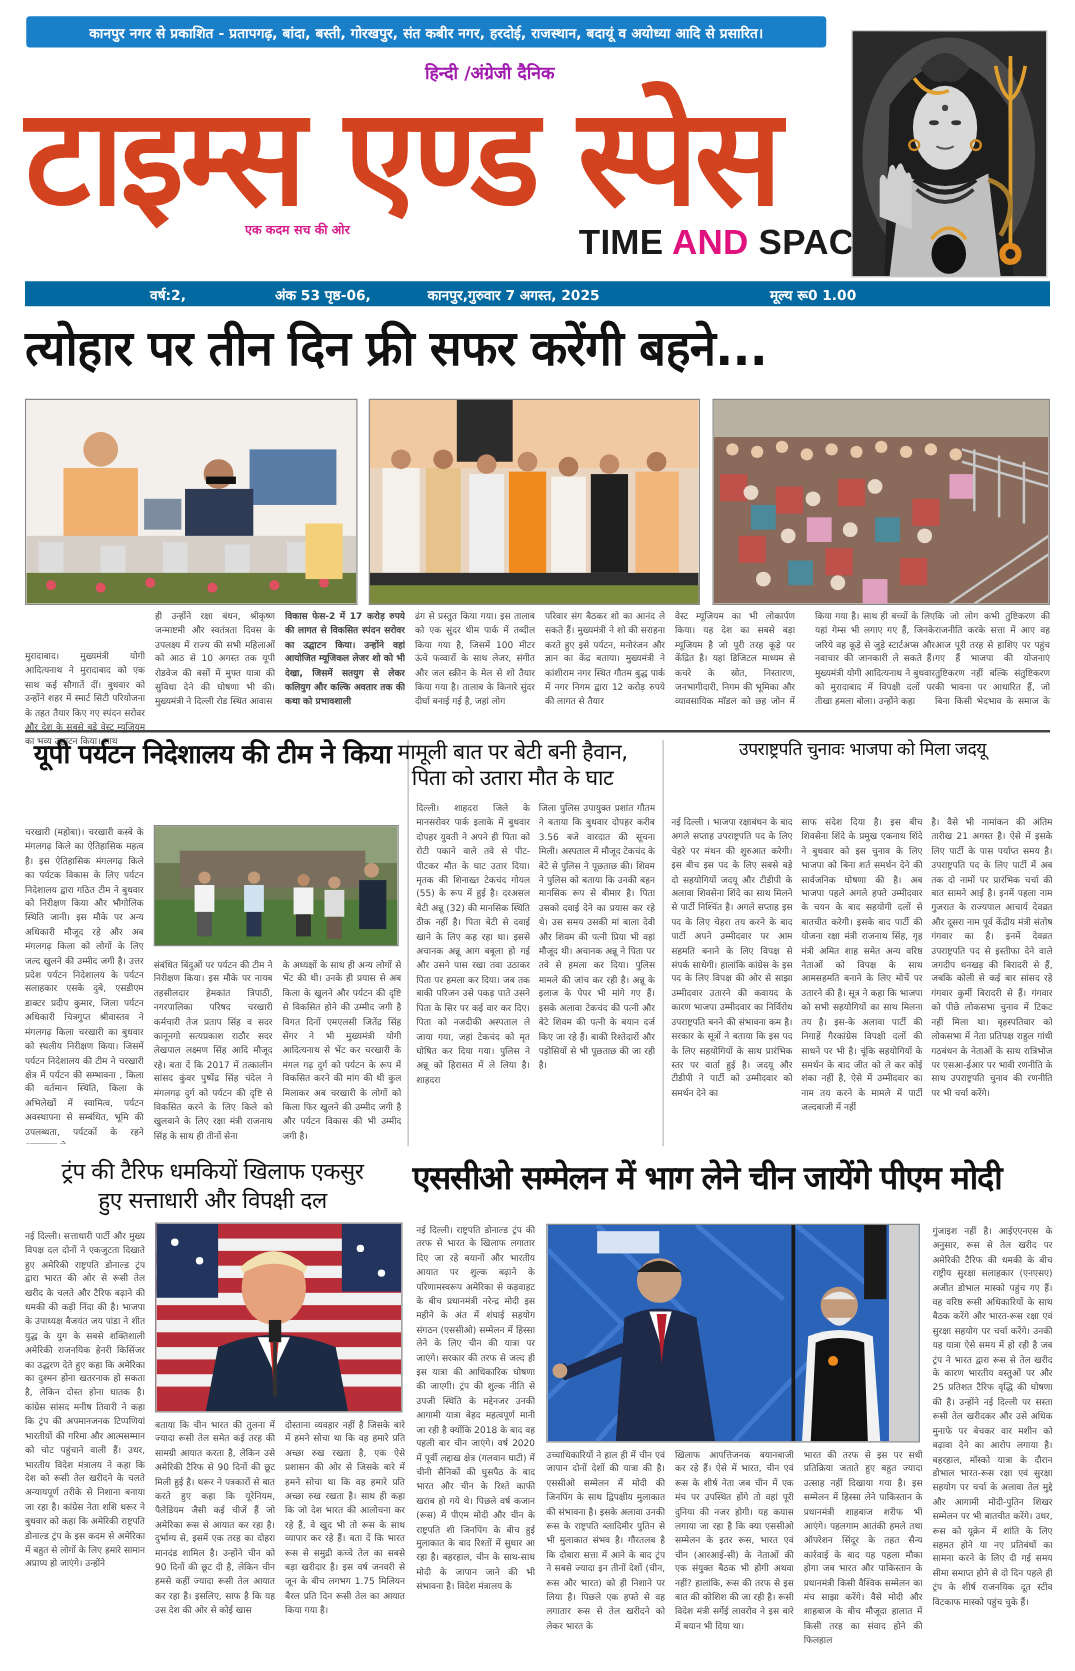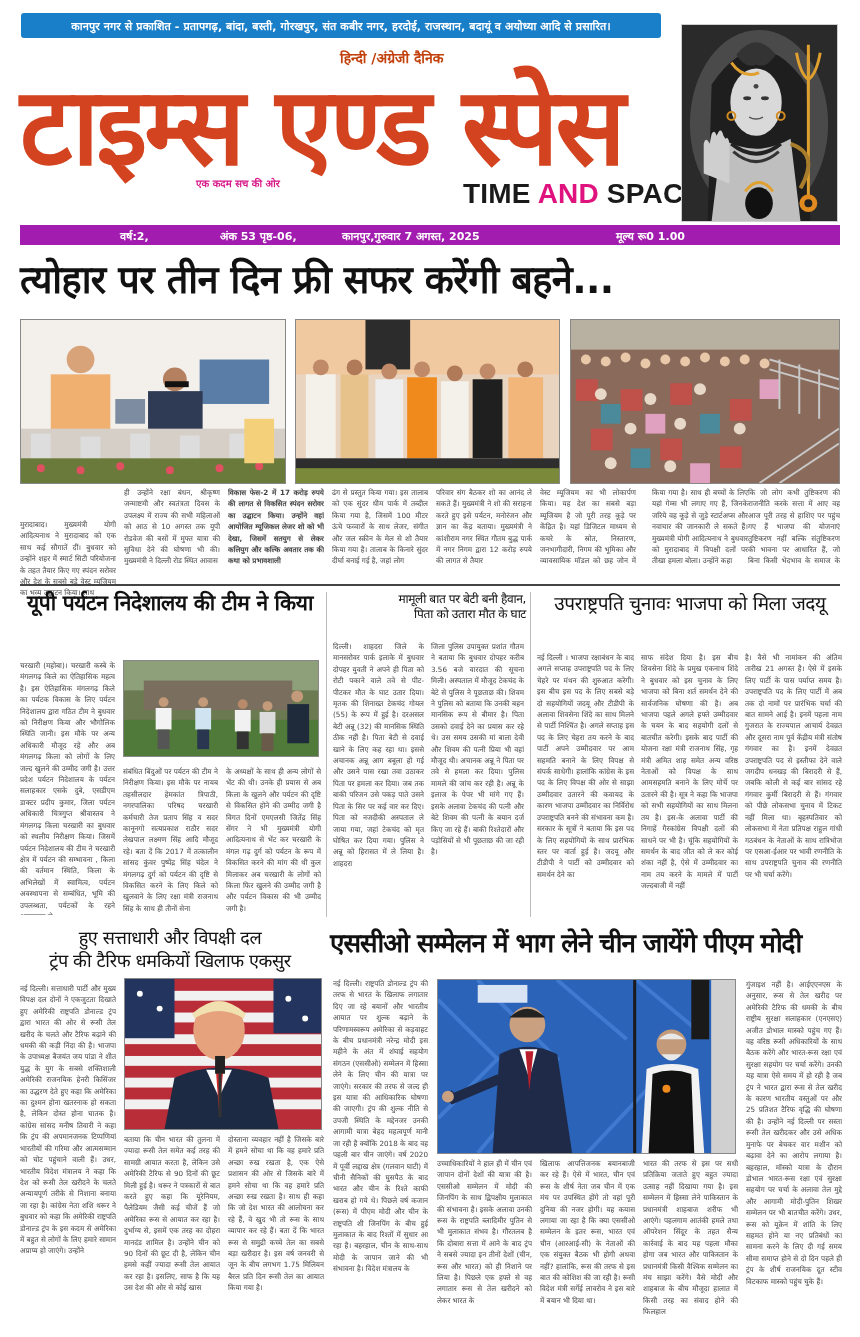--- a/index.html
+++ b/index.html
@@ -11,21 +11,21 @@
   
   .top-banner {
     left: 21px; top: 13px; width: 640px; height: 25px;
     background: #1a7fc9; border-radius: 3px;
     color: #ffffff; font-size: 11px; font-weight: bold;
     display: flex; align-items: center; justify-content: center;
     letter-spacing: 0.1px;
   }
 
   .masthead-kicker {
-    left: 340px; top: 48px; font-size: 14px; font-weight: bold; color: #c2410c;
+    left: 340px; top: 48px; font-size: 14px; font-weight: bold; color: #a21caf;
   }
   .masthead-title {
     left: 20px; top: 62px; width: 650px; height: 130px;
     color: #d4431f; font-family: "DejaVu Sans", sans-serif; font-weight: bold;
     font-size: 108px; line-height: 130px; letter-spacing: -3px;
     transform: scaleX(0.96); transform-origin: left center;
     white-space: nowrap;
   }
   .masthead-tagline {
     left: 196px; top: 176px; font-size: 10px; font-weight: bold; color: #d81b8a;
@@ -40,21 +40,21 @@
   .deity-img {
     left: 681px; top: 24px; width: 157px; height: 198px;
     background: radial-gradient(ellipse at 50% 40%, #e8e8e8 0%, #9a9a9a 35%, #3a3a3a 70%, #1c1c1c 100%);
     border: 1px solid #cfcfcf; overflow: hidden;
   }
   .deity-img svg { width: 100%; height: 100%; display: block; }
 
   
   .info-strip {
     left: 20px; top: 225px; width: 820px; height: 20px;
-    background: #a21caf; color: #ffffff; font-size: 11px; font-weight: bold;
+    background: #0369a1; color: #ffffff; font-size: 11px; font-weight: bold;
     font-family: "DejaVu Sans", sans-serif;
   }
   .info-strip span { position: absolute; top: 3px; white-space: nowrap; }
 
   
   .lead-headline {
     left: 20px; top: 252px; width: 830px; height: 56px;
     font-size: 39px; font-weight: bold; color: #111;
     line-height: 56px; letter-spacing: -0.6px; white-space: nowrap;
     transform: scaleX(0.97); transform-origin: left center;
@@ -280,39 +280,39 @@
       <circle cx="175" cy="36" r="6" fill="#c39a7a"></circle>
         <rect x="165" y="44" width="22" height="40" fill="#1f2a3a"></rect>
     </g>
   </svg>
 </div>
 <div class="abs col" style="left:123px;top:766px;width:95px;height:150px;">संबंधित बिंदुओं पर पर्यटन की टीम ने निरीक्षण किया। इस मौके पर नायब तहसीलदार हेमकांत त्रिपाठी, नगरपालिका परिषद चरखारी कर्मचारी तेज प्रताप सिंह व सदर कानूनगो सत्यप्रकाश राठौर सदर लेखपाल लक्ष्मण सिंह आदि मौजूद रहे। बता दें कि 2017 में तत्कालीन सांसद कुंवर पुष्पेंद्र सिंह चंदेल ने मंगलगढ़ दुर्ग को पर्यटन की दृष्टि से विकसित करने के लिए किले को खुलवाने के लिए रक्षा मंत्री राजनाथ सिंह के साथ ही तीनों सेना</div>
 <div class="abs col" style="left:226px;top:766px;width:95px;height:150px;">के अध्यक्षों के साथ ही अन्य लोगों से भेंट की थी। उनके ही प्रयास से अब किला के खुलने और पर्यटन की दृष्टि से विकसित होने की उम्मीद जगी है विगत दिनों एमएलसी जितेंद्र सिंह सेंगर ने भी मुख्यमंत्री योगी आदित्यनाथ से भेंट कर चरखारी के मंगल गढ़ दुर्ग को पर्यटन के रूप में विकसित करने की मांग की थी कुल मिलाकर अब चरखारी के लोगों को किला फिर खुलने की उम्मीद जगी है और पर्यटन विकास की भी उम्मीद जगी है।</div>
 
 <div class="abs vrule" style="left:326px;top:592px;height:325px;"></div>
 
-<div class="abs sec-head light" style="left:326px;top:592px;width:200px;font-size:12px;text-align:right;">
+<div class="abs sec-head light" style="left:310px;top:592px;width:200px;font-size:17px;text-align:center;">
   <div>मामूली बात पर बेटी बनी हैवान,</div>
   <div>पिता को उतारा मौत के घाट</div>
 </div>
 <div class="abs col" style="left:333px;top:641px;width:91px;height:275px;">दिल्ली। शाहदरा जिले के मानसरोवर पार्क इलाके में बुधवार दोपहर युवती ने अपने ही पिता को रोटी पकाने वाले तवे से पीट-पीटकर मौत के घाट उतार दिया। मृतक की शिनाख्त टेकचंद गोयल (55) के रूप में हुई है। दरअसल बेटी अन्नू (32) की मानसिक स्थिति ठीक नहीं है। पिता बेटी से दवाई खाने के लिए कह रहा था। इससे अचानक अन्नू आग बबूला हो गई और उसने पास रखा तवा उठाकर पिता पर हमला कर दिया। जब तक बाकी परिजन उसे पकड़ पाते उसने पिता के सिर पर कई वार कर दिए। पिता को नजदीकी अस्पताल ले जाया गया, जहां टेकचंद को मृत घोषित कर दिया गया। पुलिस ने अन्नू को हिरासत में ले लिया है। शाहदरा</div>
 <div class="abs col" style="left:431px;top:641px;width:93px;height:275px;">जिला पुलिस उपायुक्त प्रशांत गौतम ने बताया कि बुधवार दोपहर करीब 3.56 बजे वारदात की सूचना मिली। अस्पताल में मौजूद टेकचंद के बेटे से पुलिस ने पूछताछ की। शिवम ने पुलिस को बताया कि उनकी बहन मानसिक रूप से बीमार है। पिता उसको दवाई देने का प्रयास कर रहे थे। उस समय उसकी मां बाला देवी और शिवम की पत्नी प्रिया भी वहां मौजूद थी। अचानक अन्नू ने पिता पर तवे से हमला कर दिया। पुलिस मामले की जांच कर रही है। अन्नू के इलाज के पेपर भी मांगे गए हैं। इसके अलावा टेकचंद की पत्नी और बेटे शिवम की पत्नी के बयान दर्ज किए जा रहे हैं। बाकी रिश्तेदारों और पड़ोसियों से भी पूछताछ की जा रही है।</div>
 
 <div class="abs vrule" style="left:530px;top:592px;height:325px;"></div>
 
-<div class="abs sec-head light" style="left:535px;top:592px;width:310px;font-size:19px;">
+<div class="abs sec-head light" style="left:535px;top:592px;width:310px;font-size:14px;">
   <div>उपराष्ट्रपति चुनावः भाजपा को मिला जदयू</div>
 </div>
 <div class="abs col" style="left:537px;top:652px;width:97px;height:265px;">नई दिल्ली । भाजपा रक्षाबंधन के बाद अगले सप्ताह उपराष्ट्रपति पद के लिए चेहरे पर मंथन की शुरुआत करेगी। इस बीच इस पद के लिए सबसे बड़े दो सहयोगियों जदयू और टीडीपी के अलावा शिवसेना शिंदे का साथ मिलने से पार्टी निश्चिंत है। अगले सप्ताह इस पद के लिए चेहरा तय करने के बाद पार्टी अपने उम्मीदवार पर आम सहमति बनाने के लिए विपक्ष से संपर्क साधेगी। हालांकि कांग्रेस के इस पद के लिए विपक्ष की ओर से साझा उम्मीदवार उतारने की कवायद के कारण भाजपा उम्मीदवार का निर्विरोध उपराष्ट्रपति बनने की संभावना कम है। सरकार के सूत्रों ने बताया कि इस पद के लिए सहयोगियों के साथ प्रारंभिक स्तर पर वार्ता हुई है। जदयू और टीडीपी ने पार्टी को उम्मीदवार को समर्थन देने का</div>
 <div class="abs col" style="left:641px;top:652px;width:97px;height:265px;">साफ संदेश दिया है। इस बीच शिवसेना शिंदे के प्रमुख एकनाथ शिंदे ने बुधवार को इस चुनाव के लिए भाजपा को बिना शर्त समर्थन देने की सार्वजनिक घोषणा की है। अब भाजपा पहले अगले हफ्ते उम्मीदवार के चयन के बाद सहयोगी दलों से बातचीत करेगी। इसके बाद पार्टी की योजना रक्षा मंत्री राजनाथ सिंह, गृह मंत्री अमित शाह समेत अन्य वरिष्ठ नेताओं को विपक्ष के साथ आमसहमति बनाने के लिए मोर्चे पर उतारने की है। सूत्र ने कहा कि भाजपा को सभी सहयोगियों का साथ मिलना तय है। इस-के अलावा पार्टी की निगाहें गैरकांग्रेस विपक्षी दलों की साधने पर भी है। चूंकि सहयोगियों के समर्थन के बाद जीत को ले कर कोई शंका नहीं है, ऐसे में उम्मीदवार का नाम तय करने के मामले में पार्टी जल्दबाजी में नहीं</div>
 <div class="abs col" style="left:745px;top:652px;width:97px;height:265px;">है। वैसे भी नामांकन की अंतिम तारीख 21 अगस्त है। ऐसे में इसके लिए पार्टी के पास पर्याप्त समय है। उपराष्ट्रपति पद के लिए पार्टी में अब तक दो नामों पर प्रारंभिक चर्चा की बात सामने आई है। इनमें पहला नाम गुजरात के राज्यपाल आचार्य देवव्रत और दूसरा नाम पूर्व केंद्रीय मंत्री संतोष गंगवार का है। इनमें देवव्रत उपराष्ट्रपति पद से इस्तीफा देने वाले जगदीप धनखड़ की बिरादरी से हैं, जबकि कोली से कई बार सांसद रहे गंगवार कुर्मी बिरादरी से हैं। गंगवार को पीछे लोकसभा चुनाव में टिकट नहीं मिला था। बृहस्पतिवार को लोकसभा में नेता प्रतिपक्ष राहुल गांधी गठबंधन के नेताओं के साथ रात्रिभोज पर एसआ-ईआर पर भावी रणनीति के साथ उपराष्ट्रपति चुनाव की रणनीति पर भी चर्चा करेंगे।</div>
 
 <div class="abs sec-head light" style="left:15px;top:927px;width:310px;font-size:18px;">
+  <div>ट्रंप की टैरिफ धमकियों खिलाफ एकसुर</div>
   <div>हुए सत्ताधारी और विपक्षी दल</div>
-  <div>ट्रंप की टैरिफ धमकियों खिलाफ एकसुर</div>
 </div>
 <div class="abs col" style="left:20px;top:983px;width:96px;height:335px;">नई दिल्ली। सत्ताधारी पार्टी और मुख्य विपक्ष दल दोनों ने एकजुटता दिखाते हुए अमेरिकी राष्ट्रपति डोनाल्ड ट्रंप द्वारा भारत की ओर से रूसी तेल खरीद के चलते और टैरिफ बढ़ाने की धमकी की कड़ी निंदा की है। भाजपा के उपाध्यक्ष बैजयंत जय पांडा ने शीत युद्ध के युग के सबसे शक्तिशाली अमेरिकी राजनयिक हेनरी किसिंजर का उद्धरण देते हुए कहा कि अमेरिका का दुश्मन होना खतरनाक हो सकता है, लेकिन दोस्त होना घातक है। कांग्रेस सांसद मनीष तिवारी ने कहा कि ट्रंप की अपमानजनक टिप्पणियां भारतीयों की गरिमा और आत्मसम्मान को चोट पहुंचाने वाली हैं। उधर, भारतीय विदेश मंत्रालय ने कहा कि देश को रूसी तेल खरीदने के चलते अन्यायपूर्ण तरीके से निशाना बनाया जा रहा है। कांग्रेस नेता शशि थरूर ने बुधवार को कहा कि अमेरिकी राष्ट्रपति डोनाल्ड ट्रंप के इस कदम से अमेरिका में बहुत से लोगों के लिए हमारे सामान अप्राप्य हो जाएंगे। उन्होंने</div>
 <div class="abs photo" style="left:124px;top:978px;width:198px;height:152px;">
   <svg viewBox="0 0 198 152" preserveAspectRatio="none">
     <rect width="198" height="152" fill="#b92d38"></rect>
     <g fill="#f1f1f1">
         <rect x="0" y="12" width="198" height="10"></rect>
         <rect x="0" y="34" width="198" height="10"></rect>
         <rect x="0" y="56" width="198" height="10"></rect>
         <rect x="0" y="78" width="198" height="10"></rect>

